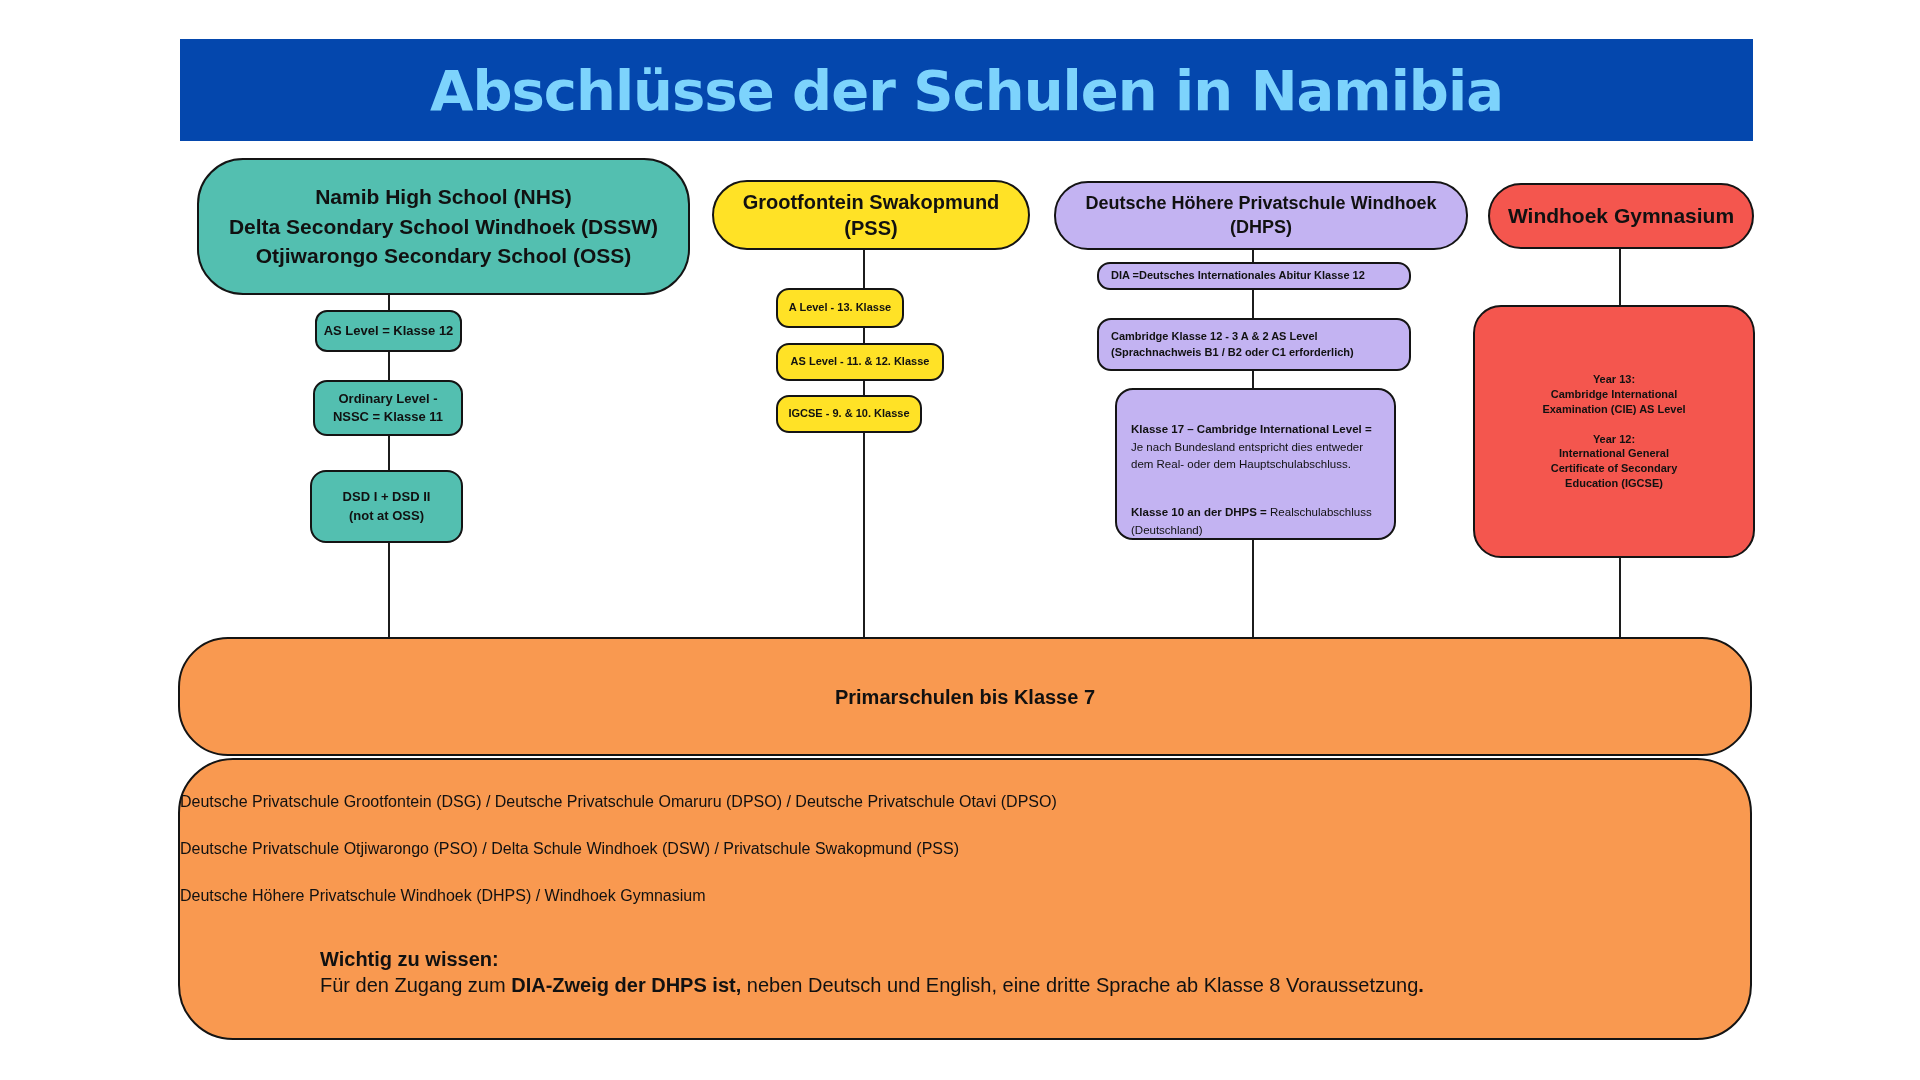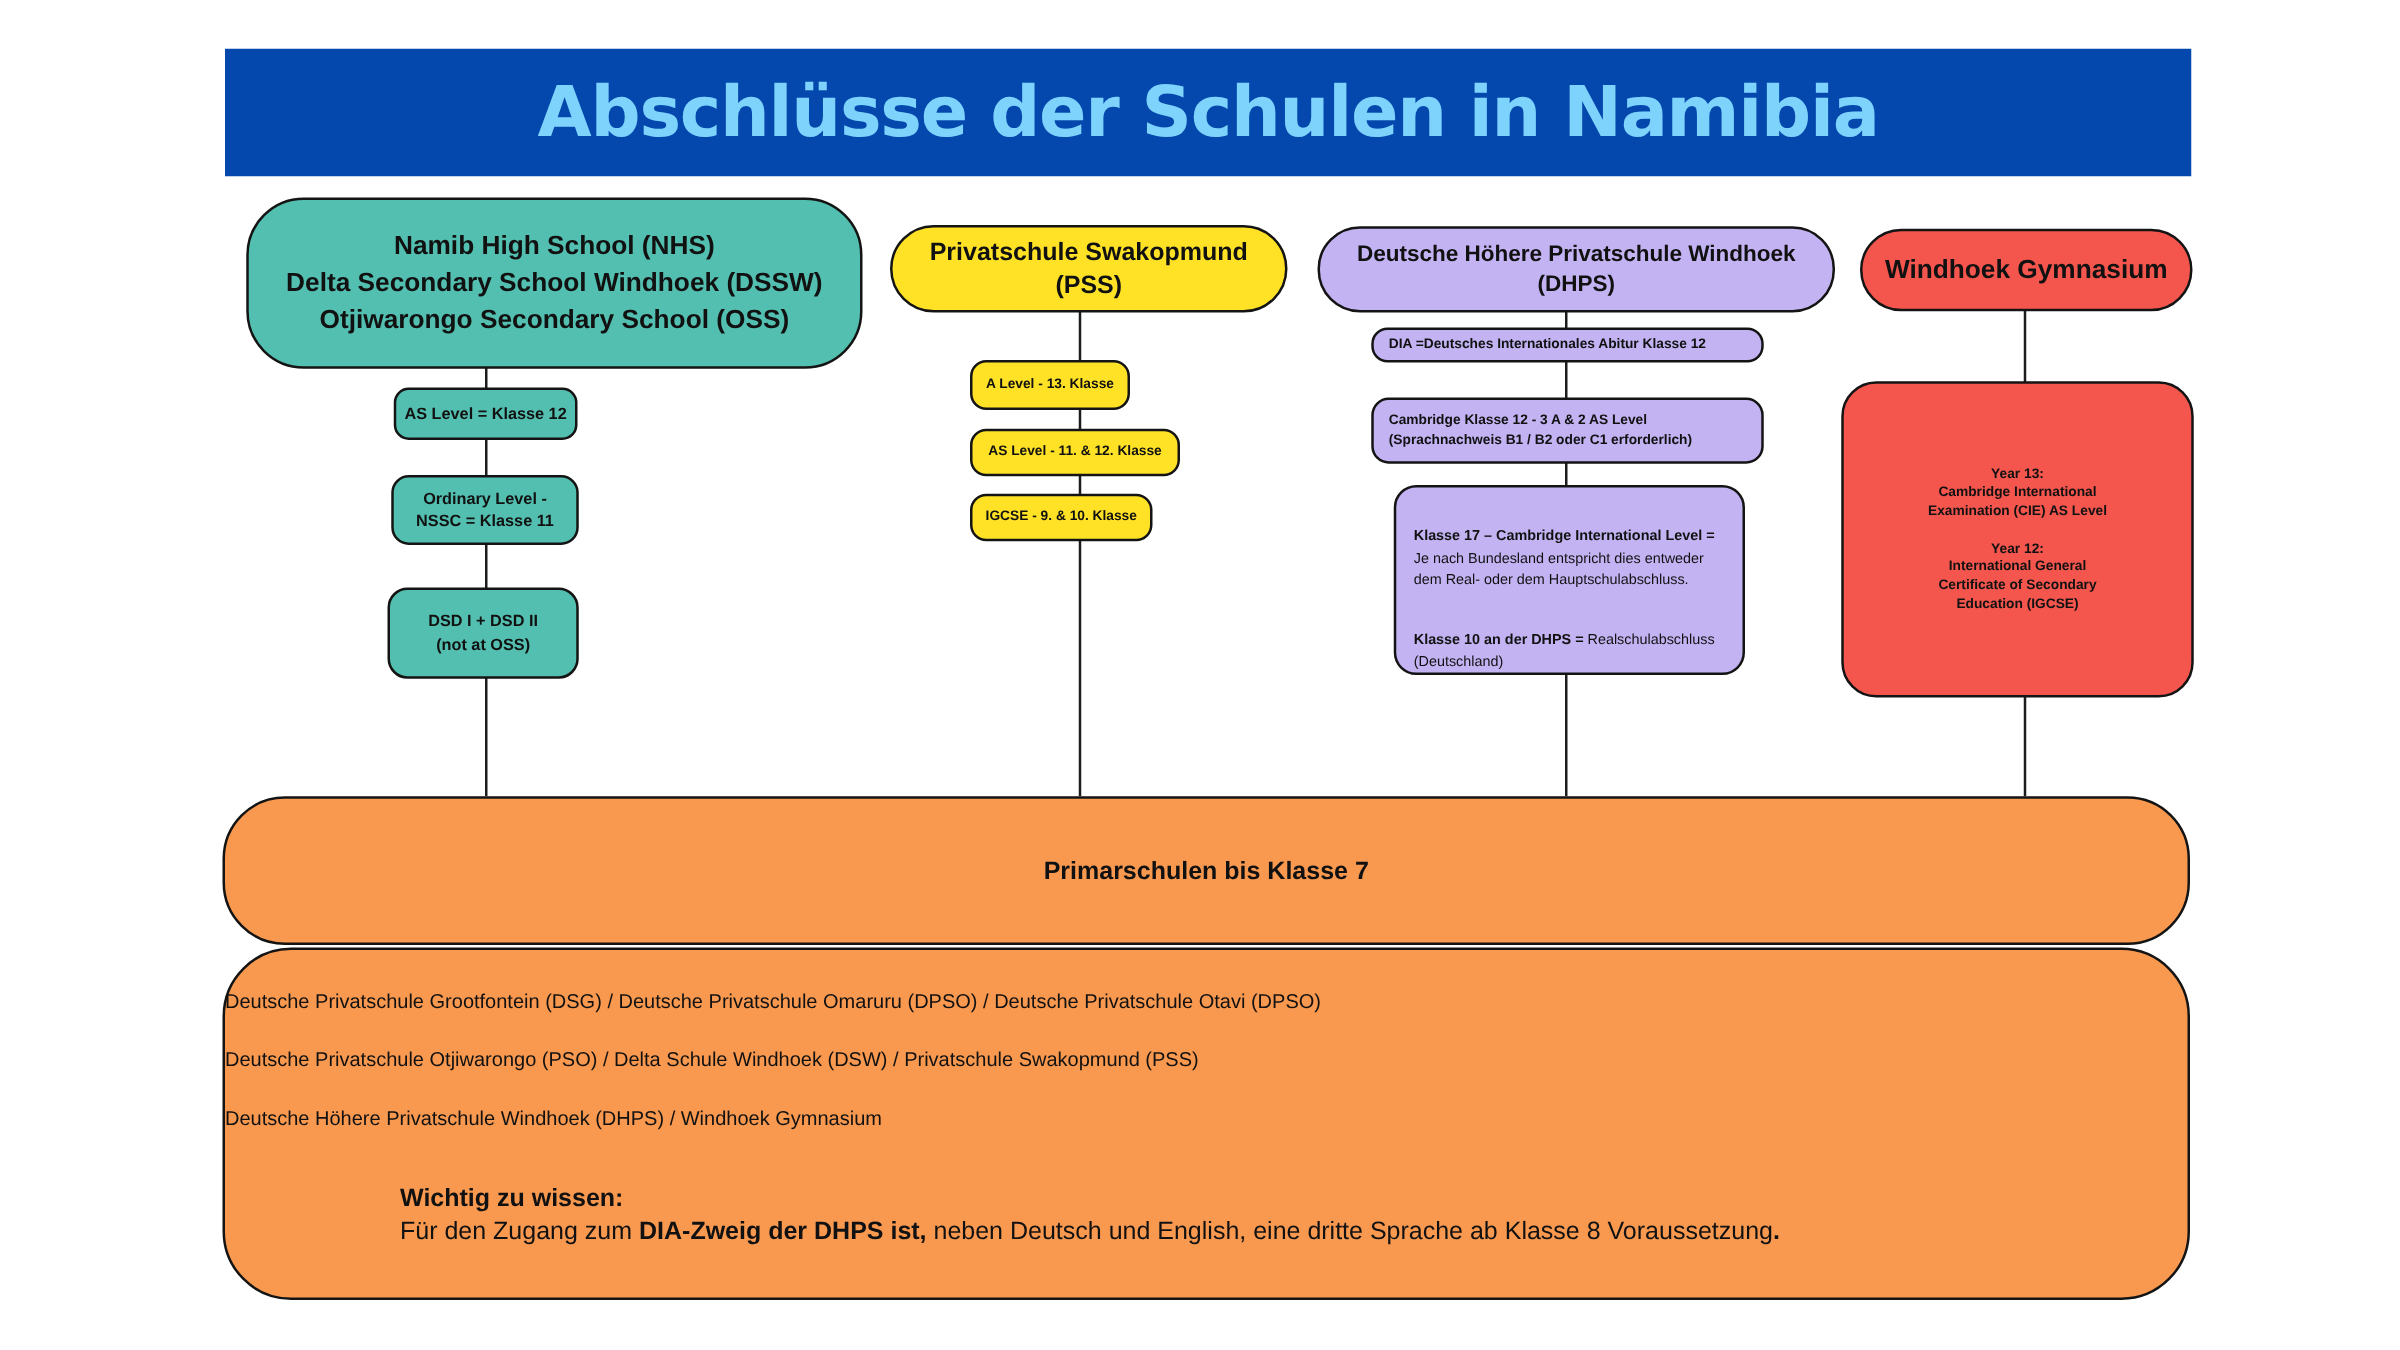--- a/index.html
+++ b/index.html
@@ -84,21 +84,21 @@
 
   <div class="node teal nhs-main">Namib High School (NHS)
 Delta Secondary School Windhoek (DSSW)
 Otjiwarongo Secondary School (OSS)</div>
   <div class="node teal nhs-sub1">AS Level = Klasse 12</div>
   <div class="node teal nhs-sub2">Ordinary Level -
 NSSC = Klasse 11</div>
   <div class="node teal nhs-sub3">DSD I + DSD II
 (not at OSS)</div>
 
-  <div class="node yellow pss-main">Privatschule Swakopmund
+  <div class="node yellow pss-main">Grootfontein Swakopmund
 (PSS)</div>
   <div class="node yellow pss-sub1">A Level - 13. Klasse</div>
   <div class="node yellow pss-sub2">AS Level - 11. &amp; 12. Klasse</div>
   <div class="node yellow pss-sub3">IGCSE - 9. &amp; 10. Klasse</div>
 
   <div class="node purple dhps-main">Deutsche Höhere Privatschule Windhoek
 (DHPS)</div>
   <div class="node purple dhps-sub1">DIA =Deutsches Internationales Abitur Klasse 12</div>
   <div class="node purple dhps-sub2">Cambridge Klasse 12 - 3 A &amp; 2 AS Level
 (Sprachnachweis B1 / B2 oder C1 erforderlich)</div>

